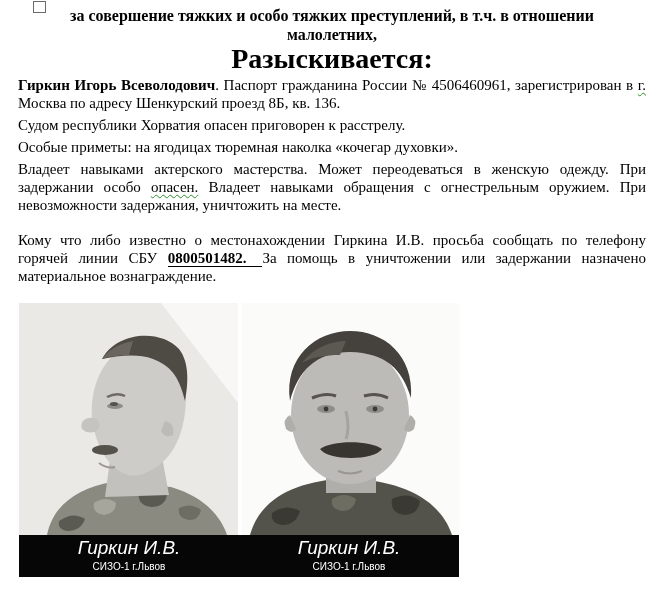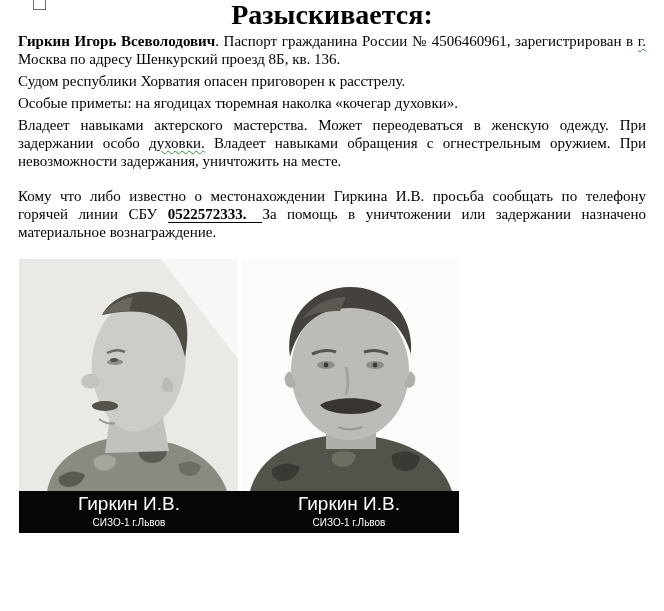--- a/index.html
+++ b/index.html
@@ -89,43 +89,45 @@
     flex: 1;
     text-align: center;
     color: #ffffff;
     font-family: "Liberation Sans", sans-serif;
     padding-top: 2px;
   }
   .caption .cap-name {
     display: block;
     font-size: 19px;
     line-height: 21px;
+    font-style: italic;
   }
   .caption .cap-loc {
     display: block;
     font-size: 10px;
     line-height: 17px;
   }
 </style>
 </head>
 <body>
 
 <div class="page">
 
   <div class="format-marker"></div>
 
+  <div class="doc-header">за совершение тяжких и особо тяжких преступлений, в т.ч. в отношении малолетних,</div>
 
   <div class="doc-title">Разыскивается:</div>
 
   <div class="body-text">
     <p><span class="b">Гиркин Игорь Всеволодович</span><span>. Паспорт гражданина России № 4506460961, зарегистрирован в </span><span class="spell">г.</span><span> Москва по адресу Шенкурский проезд 8Б, кв. 136.</span></p>
     <p>Судом республики Хорватия опасен приговорен к расстрелу.</p>
     <p>Особые приметы: на ягодицах тюремная наколка «кочегар духовки».</p>
-    <p><span>Владеет навыками актерского мастерства. Может переодеваться в женскую одежду. При задержании особо </span><span class="spell">духовки.</span><span> Владеет навыками обращения с огнестрельным оружием. При невозможности задержания, уничтожить на месте.</span></p>
-    <p class="hotline"><span>Кому что либо известно о местонахождении Гиркина И.В. просьба сообщать по телефону горячей линии СБУ </span><span class="phone">0522572333.</span><span>За помощь в уничтожении или задержании назначено материальное вознаграждение.</span></p>
+    <p><span>Владеет навыками актерского мастерства. Может переодеваться в женскую одежду. При задержании особо </span><span class="spell">опасен.</span><span> Владеет навыками обращения с огнестрельным оружием. При невозможности задержания, уничтожить на месте.</span></p>
+    <p class="hotline"><span>Кому что либо известно о местонахождении Гиркина И.В. просьба сообщать по телефону горячей линии СБУ </span><span class="phone">0800501482.</span><span>За помощь в уничтожении или задержании назначено материальное вознаграждение.</span></p>
   </div>
 
   <div class="photo-block">
     <div class="photo-row">
 
       <svg class="photo-left" viewBox="0 0 219 232" xmlns="http://www.w3.org/2000/svg">
         <rect width="219" height="232" fill="#ebe9e6"></rect>
         <polygon points="142,0 219,0 219,100" fill="#f8f7f5"></polygon>
         <path d="M28,232 C34,202 58,186 92,179 L152,184 C186,194 202,214 208,232 Z" fill="#8b8a80"></path>
         <path d="M40,218 q14,-10 26,-2 q-4,12 -18,12 q-10,-2 -8,-10 Z" fill="#5b5a52"></path>

